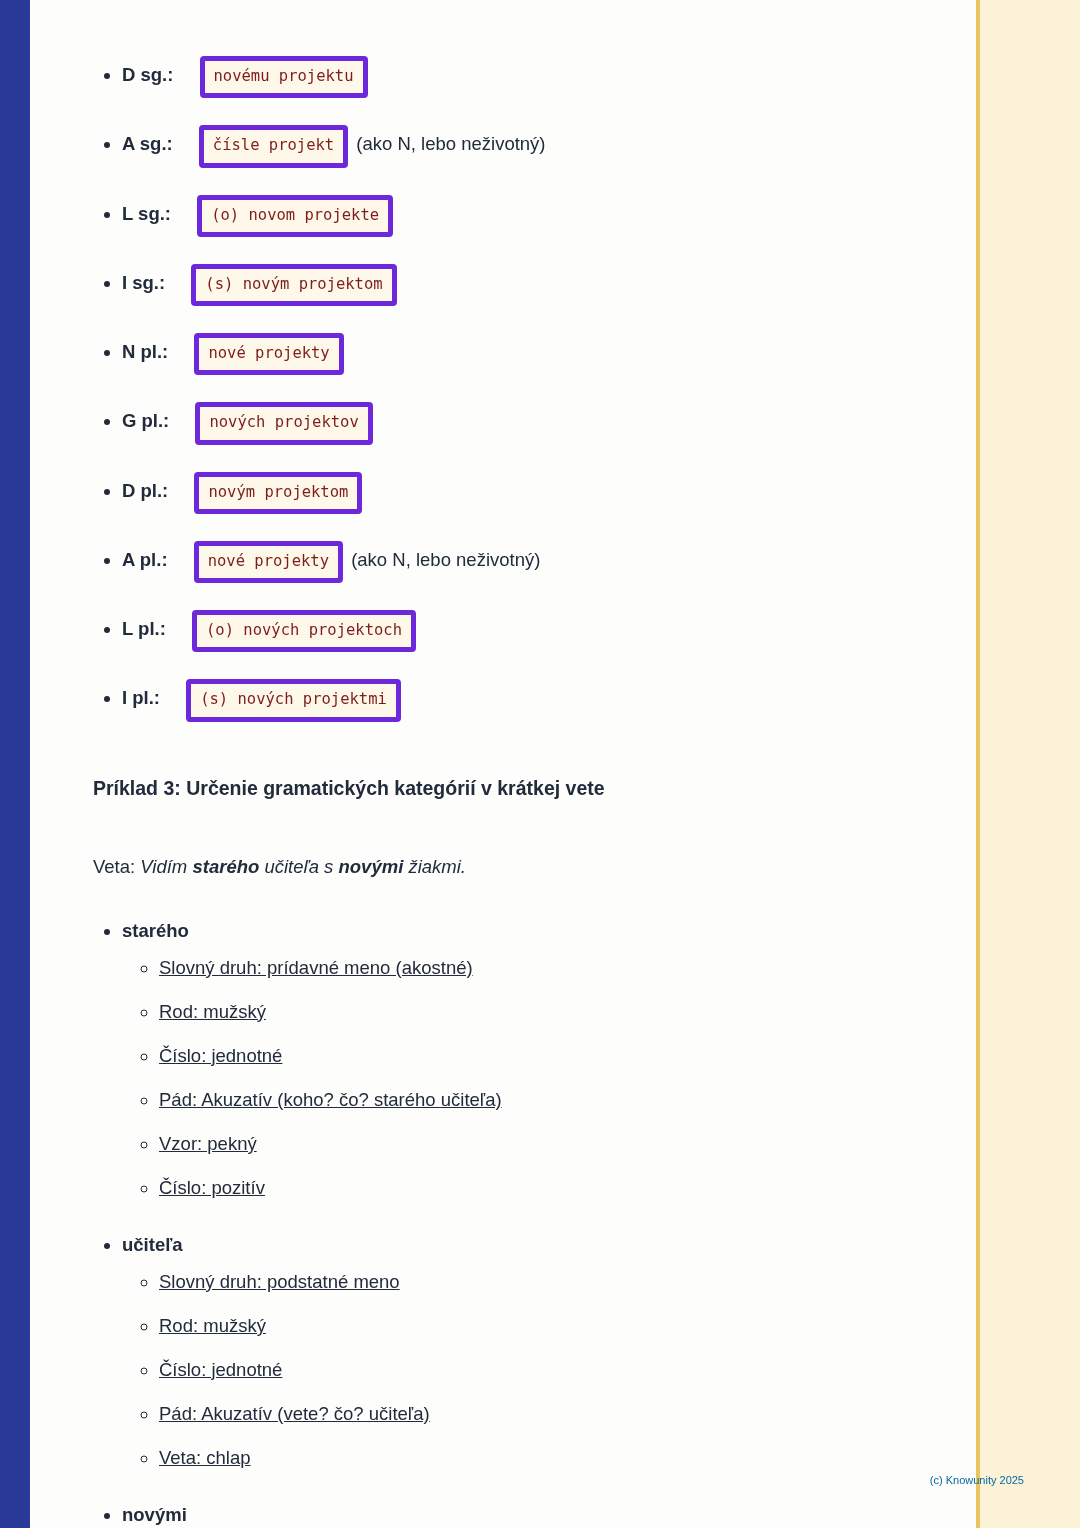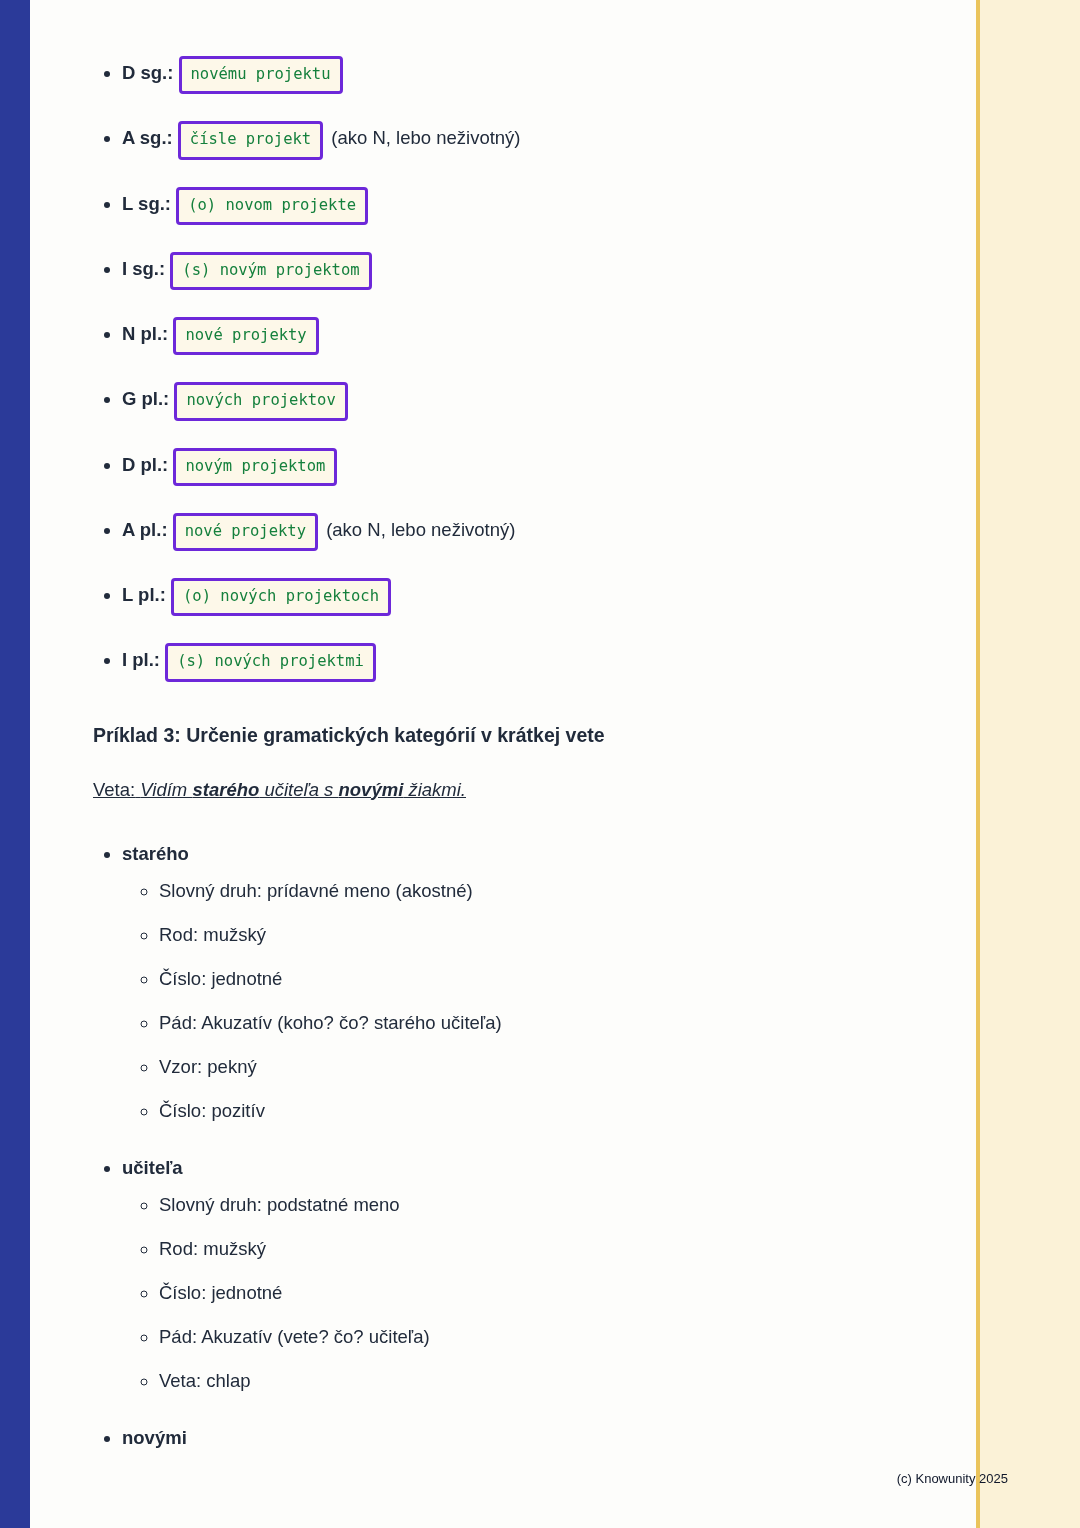--- a/index.html
+++ b/index.html
@@ -24,53 +24,53 @@
   .content {
     position:absolute; left:30px; top:0; width:946px;
     padding:56px 46px 0 63px;
   }
   ul.case-list { list-style:disc; padding-left:29px; margin:0; }
   ul.case-list > li { margin-bottom:27px; line-height:1.5; }
   .case-label { font-weight:bold; }
   .chip {
     font-family:"DejaVu Sans Mono","Liberation Mono",monospace;
     font-size:15.5px;
-    color:#15803d;
+    color:#7f1d1d;
     background:#fdf8e9;
-    border:3px solid #6d28d9;
+    border:5px solid #6d28d9;
     border-radius:4px;
     padding:4px 9px 5px;
-    margin:0 3px 0 0;
+    margin:0 3px 0 21px;
     display:inline-block;
     white-space:nowrap;
   }
   .suffix:empty { display:none; }
   .note {
     max-width:748px;
     text-align:justify;
     line-height:1.95;
     margin-top:22px;
   }
   .heading {
     font-size:19.5px;
     font-weight:bold;
-    margin-top:42px;
+    margin-top:55px;
   }
-  .sentence { margin-top:32px;text-decoration:underline; }
+  .sentence { margin-top:56px; }
   ul.analysis { list-style:disc; padding-left:29px; margin-top:42px; }
   ul.analysis > li { margin-bottom:34px; }
   .analysis .word { font-weight:bold; }
-  ul.sub { list-style:circle; padding-left:37px; margin-top:14px; }
+  ul.sub { list-style:circle; padding-left:37px; margin-top:14px;text-decoration:underline; }
   ul.sub > li { margin-bottom:20px; line-height:1.3; }
   .footer {
     position:absolute;
-    right:72px;
+    right:56px;
     bottom:42px;
-    font-size:13px;
-    color:#0f172a;
+    font-size:11px;
+    color:#0369a1;
     z-index:2;
   }
 </style>
 </head>
 <body>
 
 <div class="left-stripe"></div>
 <div class="right-margin"></div>
 
 <div class="content">

